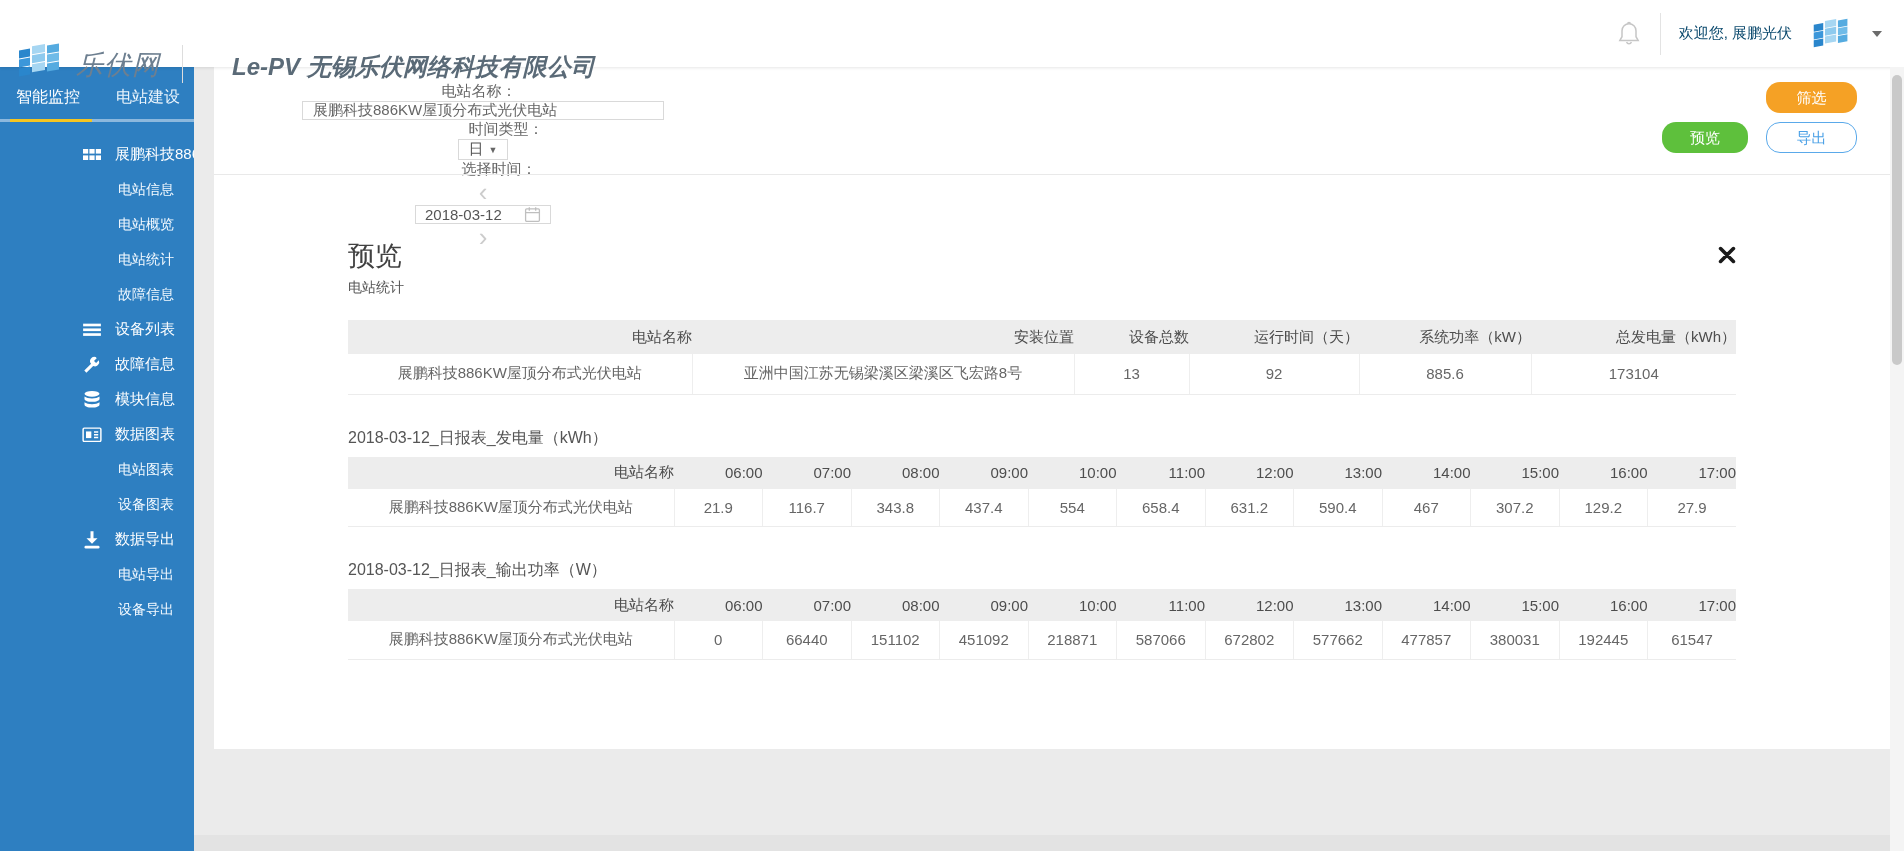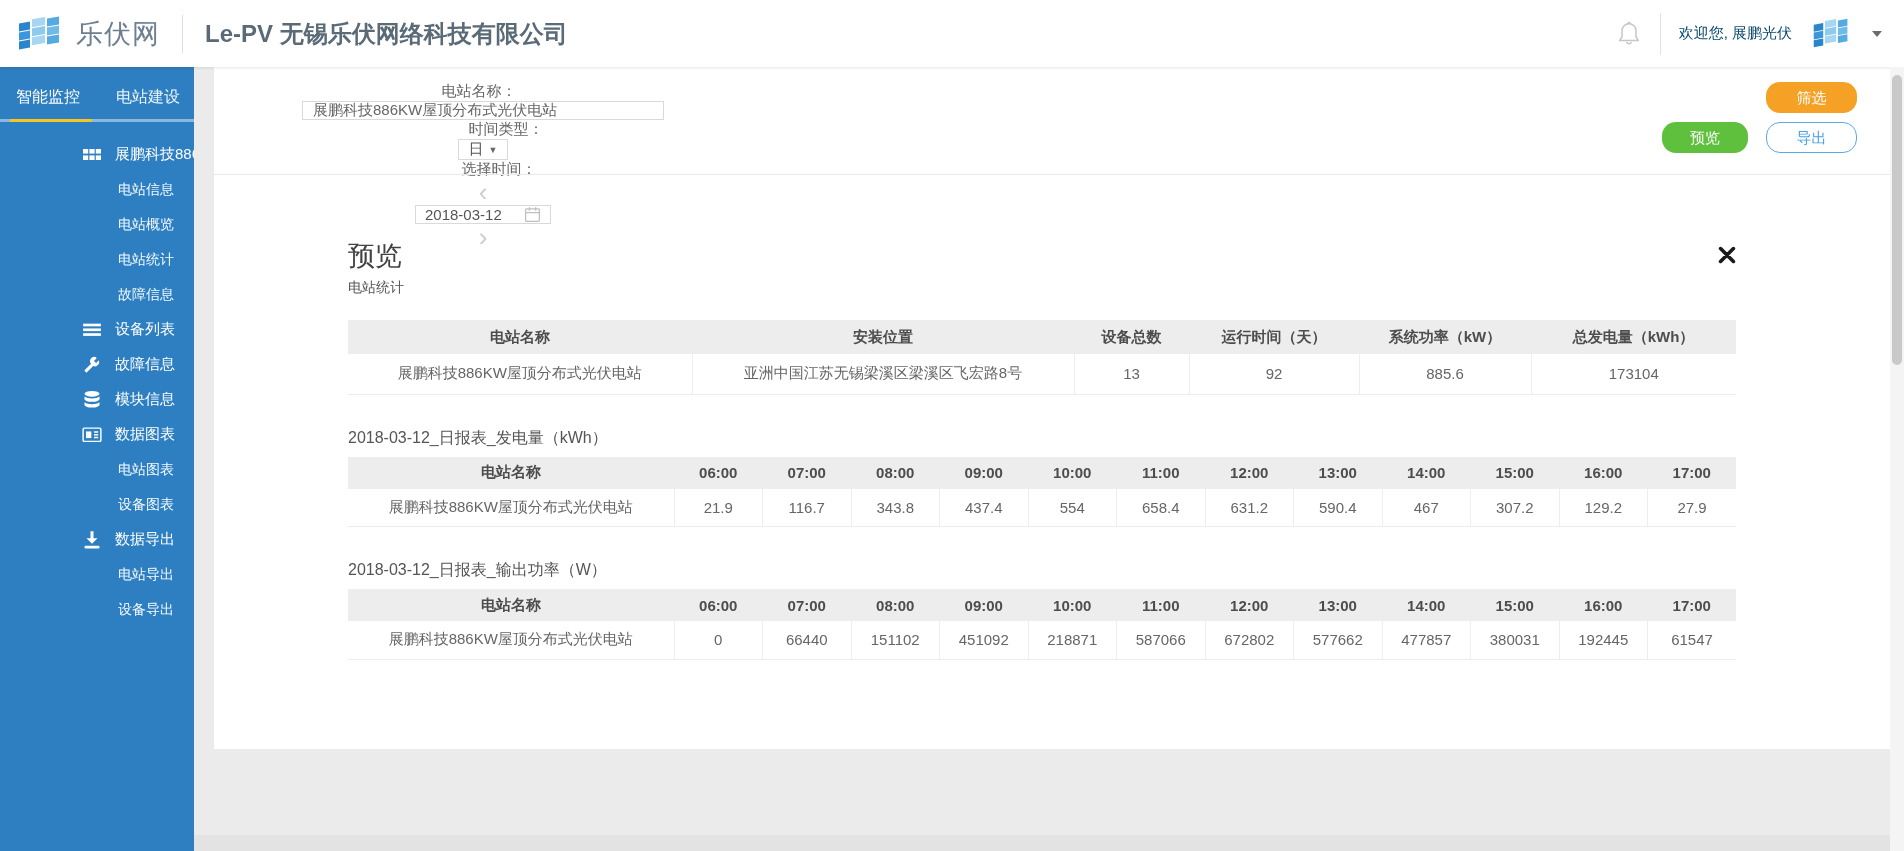--- a/index.html
+++ b/index.html
@@ -2,25 +2,25 @@
 <html><head>
 <meta charset="utf-8">
 <style>
   * { margin:0; padding:0; box-sizing:border-box; }
   html,body { width:1904px; height:851px; overflow:hidden; }
   body { font-family:"Liberation Sans","DejaVu Sans",sans-serif; background:#ebebeb; position:relative; }
 
   
   .header { position:absolute; top:0; left:0; width:1904px; height:67px; background:#fff;
             box-shadow:0 1px 3px rgba(0,0,0,.10); z-index:20; }
-  .header-left { position:absolute; left:16px; top:0; height:67px; display:flex; align-items:center; }
+  .header-left { position:absolute; left:16px; top:16px; height:67px; display:flex; align-items:flex-end;font-style:italic; }
   .logo-mark { width:48px; height:44px; }
   .logo-text { font-size:27px; color:#6d7f90; margin-left:12px; letter-spacing:1px; }
   .h-divider { width:1px; height:38px; background:#ddd; margin:0 22px; }
-  .company-title { font-size:24px; font-weight:bold; color:#5a6a77; }
+  .company-title { font-size:24px; font-weight:bold; color:#5a6a77;margin-left:27px; }
   .header-right { position:absolute; right:22px; top:0; height:67px; display:flex; align-items:center; gap:18px; }
   .bell { width:26px; height:28px; cursor:pointer; }
   .h-divider2 { width:1px; height:42px; background:#e3e3e3; }
   .welcome { font-size:15px; color:#0c4a6e; }
   .avatar { width:42px; height:38px; }
   .caret { width:0; height:0; border-left:5px solid transparent; border-right:5px solid transparent;
            border-top:6px solid #6b6b6b; margin-left:2px; }
 
   
   .sidebar { position:absolute; top:67px; left:0; width:194px; height:784px; background:#2e7fc1; z-index:10; }
@@ -61,21 +61,21 @@
 
   .card-divider { position:absolute; top:107px; left:0; width:1676px; height:1px; background:#e9e9e9; }
 
   
   .preview-wrap { position:absolute; top:107px; left:134px; width:1388px; }
   .pv-title { margin-top:64px; font-size:27px; color:#414141; }
   .pv-subtitle { margin-top:5px; font-size:14px; color:#555; }
   .pv-close { position:absolute; top:72px; right:0; width:18px; height:18px; cursor:pointer; }
 
   table.tbl { width:1388px; border-collapse:collapse; table-layout:fixed; }
-  .tbl th { background:#ededed; height:34px; font-size:15px; font-weight:bold; color:#4d4d4d; text-align:center; }
+  .tbl th { background:#ededed; height:34px; font-size:15px; font-weight:normal; color:#4d4d4d; text-align:right; }
   .tbl td { height:40px; font-size:15px; color:#666; text-align:center; background:#fff;
             border-bottom:1px solid #ececec; }
   .tbl td + td { border-left:1px solid #eee; }
   .tbl-summary { margin-top:23px; }
   .sec-title { margin-top:33px; font-size:16px; color:#555; }
   .tbl-time { margin-top:8px; }
   .tbl-time th { height:32px; }
   .tbl-time td { height:38px; }
 
   

